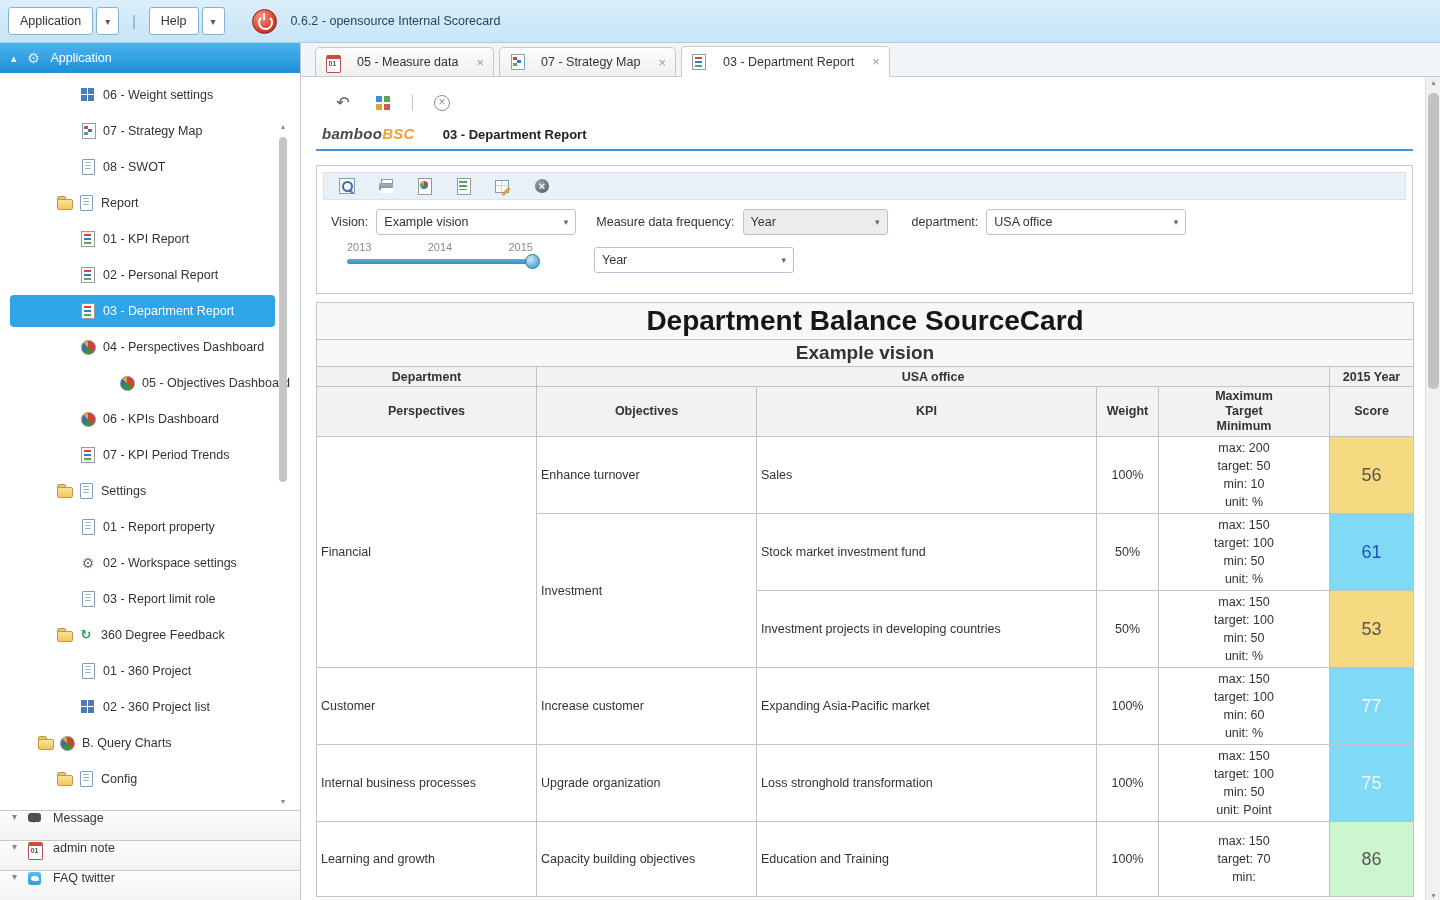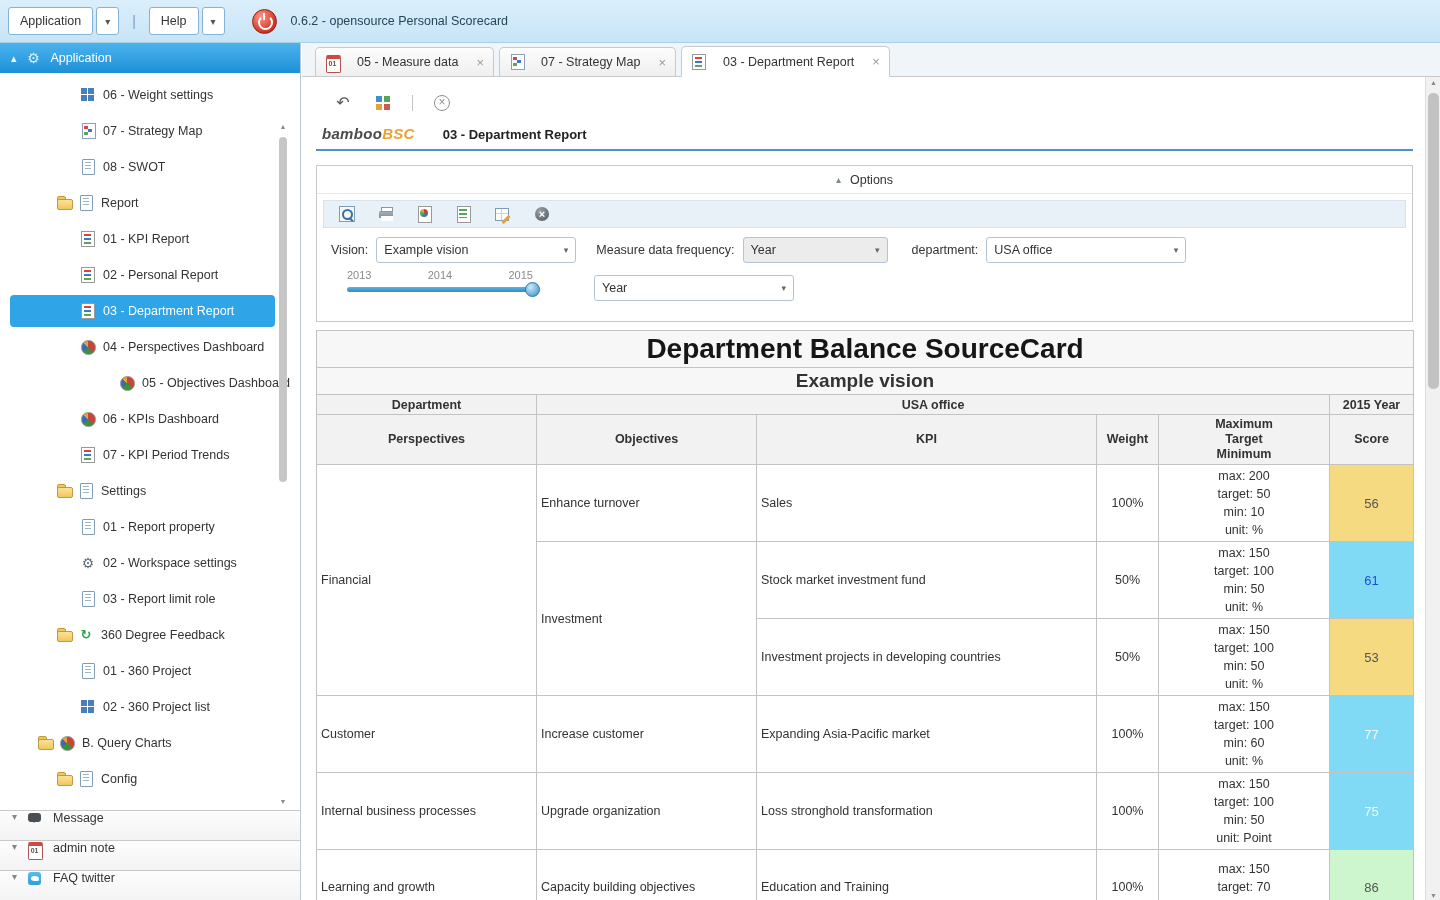--- a/index.html
+++ b/index.html
@@ -129,21 +129,21 @@
   .report{border-collapse:collapse;table-layout:fixed;width:1097px;margin:8px 12px 0 14px;color:#333;}
   .report td{border:1px solid #c3c3c3;padding:2px 4px;vertical-align:middle;overflow:hidden;}
   .rpt-title{font-size:28px;font-weight:bold;text-align:center;background:#f7f7f7;color:#161616;padding:2px 0;}
   .rpt-subtitle{font-size:19px;font-weight:bold;text-align:center;background:#f7f7f7;padding:3px 0;}
   .hdr1 td{background:#f2f2f2;font-weight:bold;text-align:center;height:20px;padding:1px 4px;}
   .hdr2 td{background:#f2f2f2;font-weight:bold;text-align:center;height:44px;line-height:15px;}
   .data-row{height:75px;}
   .cell-persp,.cell-obj,.cell-kpi{text-align:left;}
   .cell-weight{text-align:center;}
   .cell-metrics{text-align:center;line-height:18px;padding:2px 6px;}
-  .cell-score{text-align:center;font-size:13px;}
+  .cell-score{text-align:center;font-size:18px;}
 
   
   .vscroll{position:absolute;right:0;top:34px;width:15px;bottom:0;background:#f1f1f1;border-left:1px solid #dcdcdc;}
   .vs-arrow{position:absolute;left:0;width:15px;text-align:center;font-size:7px;color:#8a8a8a;}
   .vs-arrow::before{content:"▲";}
   .vs-arrow.vs-down{bottom:1px;}
   .vs-arrow.vs-down::before{content:"▼";}
   .vs-up{top:2px;}
   .vs-thumb{position:absolute;left:2px;top:16px;width:11px;height:296px;background:#c2c2c2;border-radius:5px;}
 </style>
@@ -154,21 +154,21 @@
   <div class="tb-btn">Application</div>
   <div class="tb-btn tb-caret">
       <span class="caret"></span>
     </div>
   <span class="tb-sep">|</span>
   <div class="tb-btn">Help</div>
   <div class="tb-btn tb-caret">
       <span class="caret"></span>
     </div>
   <span class="icon icon-power"></span>
-  <span class="tb-version">0.6.2 - opensource Personal Scorecard</span>
+  <span class="tb-version">0.6.2 - opensource Internal Scorecard</span>
 </div>
 
 <div class="sidebar">
   <div class="sb-header">
     <span class="chev-up"></span>
     <span class="icon icon-gear"></span>
     <span class="sb-title">Application</span>
   </div>
   <div class="sb-tree">
       <div class="tree-item" style="padding-left: 80px;">
@@ -313,24 +313,20 @@
           <span class="icon icon-close-circle"></span>
         </span>
       </div>
 
     <div class="brand-row">
       <span class="logo"><span class="logo-b">bamboo</span><span class="logo-o">BSC</span></span>
       <span class="page-title">03 - Department Report</span>
     </div>
 
     <div class="options">
-      <div class="opt-header">
-        <span class="chev-up"></span>
-        <span>Options</span>
-      </div>
       <div class="opt-body">
         <div class="opt-toolbar">
             <span class="tool-btn">
               <span class="icon icon-search"></span>
             </span>
             <span class="tool-btn">
               <span class="icon icon-print"></span>
             </span>
             <span class="tool-btn">
               <span class="icon icon-pdf"></span>

